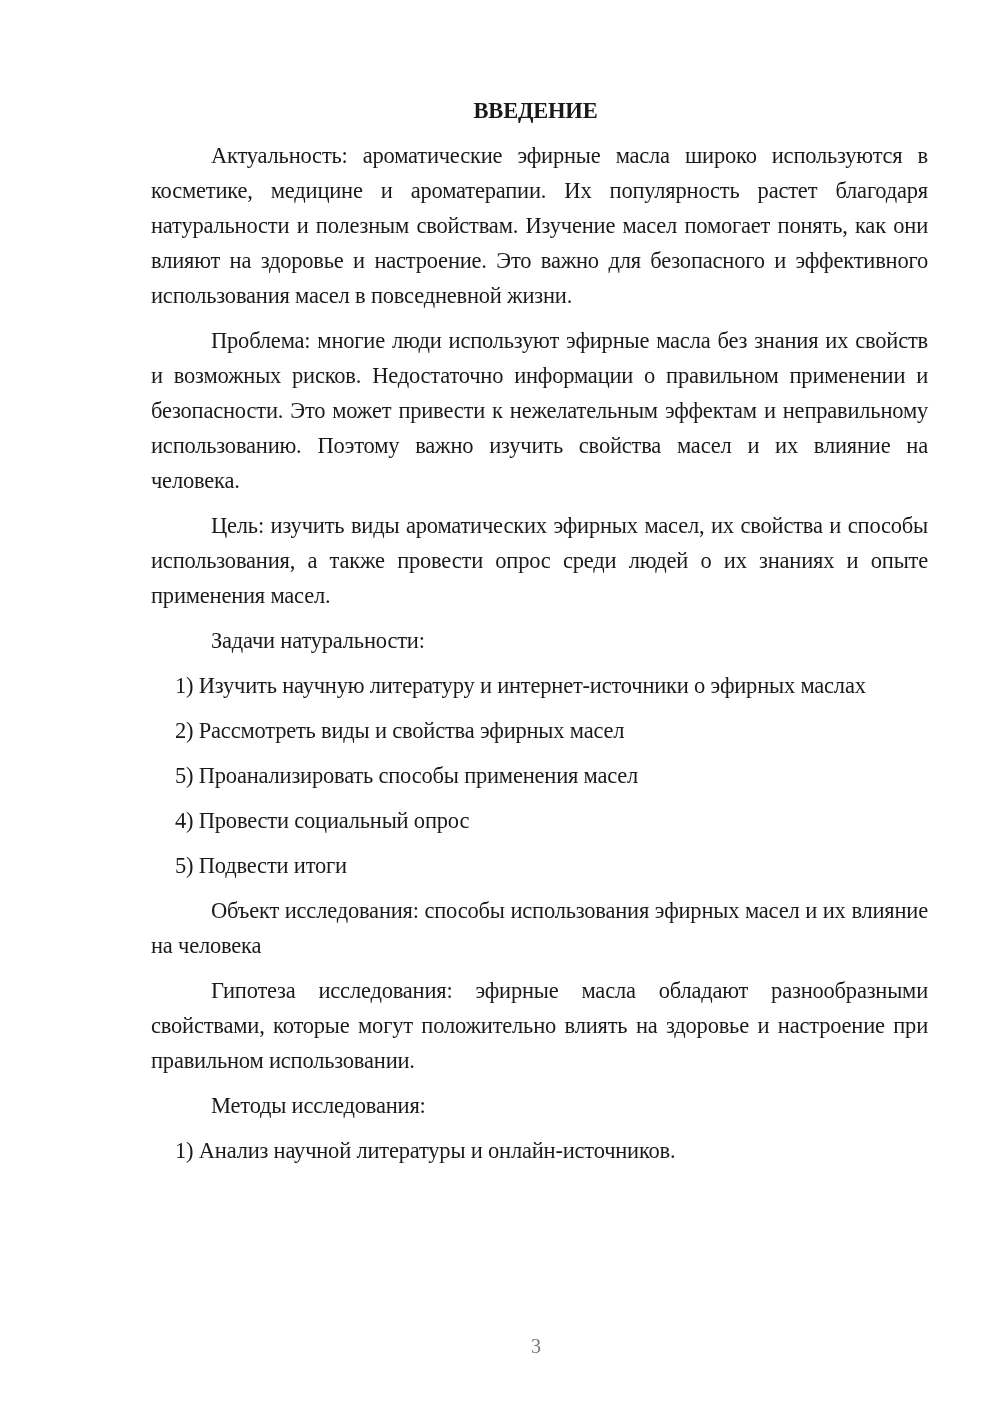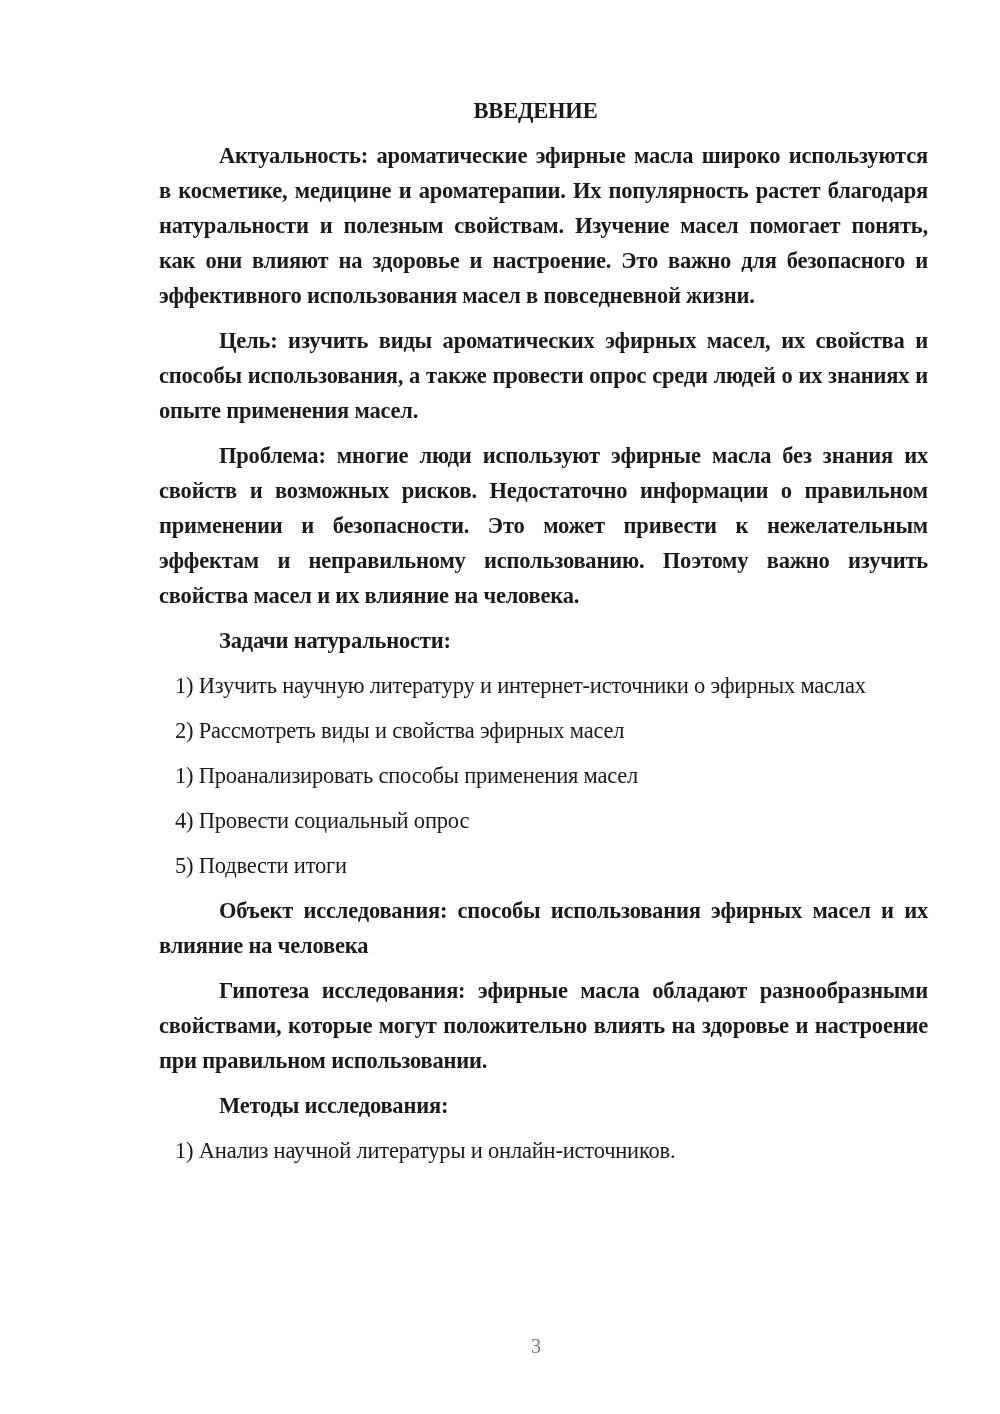--- a/index.html
+++ b/index.html
@@ -8,44 +8,44 @@
     position: absolute; left: 0; top: 0; width: 816px; height: 1414px; background: #fff;
     font-family: "Liberation Serif", "DejaVu Serif", serif; color: #1a1a1a;
   }
   .content {
     position: absolute; left: 143px; top: 94px; width: 785px;
     font-size: 22.5px; line-height: 35px; letter-spacing: -0.2px;
   }
   .title {
     text-align: center; font-weight: bold; margin: 0 0 10px 0; line-height: 34px;
   }
-  .para { text-align: justify; text-indent: 60px; margin: 0 0 10px 16px; font-weight: bold; }
+  .para { text-align: justify; text-indent: 60px; margin: 0 0 10px 8px; }
   .list-item { text-indent: 32px; margin: 0 0 10px 0; text-align: justify; text-align-last: left; }
   .list-item.wrap { text-align: justify; font-family: Liberation Serif, serif; }
   .page-num {
     position: absolute; left: 0; width: 1000px; top: 1335px; text-align: center;
     font-size: 20px; color: #777; padding-left: 72px; box-sizing: border-box;
   }
 </style>
 </head>
 <body>
 
 <div class="page">
   <div class="content">
     <div class="title">ВВЕДЕНИЕ</div>
 
     <p class="para">Актуальность: ароматические эфирные масла широко используются в косметике, медицине и ароматерапии. Их популярность растет благодаря натуральности и полезным свойствам. Изучение масел помогает понять, как они влияют на здоровье и настроение. Это важно для безопасного и эффективного использования масел в повседневной жизни.</p>
+    <p class="para">Проблема: многие люди используют эфирные масла без знания их свойств и возможных рисков. Недостаточно информации о правильном применении и безопасности. Это может привести к нежелательным эффектам и неправильному использованию. Поэтому важно изучить свойства масел и их влияние на человека.</p>
     <p class="para">Цель: изучить виды ароматических эфирных масел, их свойства и способы использования, а также провести опрос среди людей о их знаниях и опыте применения масел.</p>
-    <p class="para">Проблема: многие люди используют эфирные масла без знания их свойств и возможных рисков. Недостаточно информации о правильном применении и безопасности. Это может привести к нежелательным эффектам и неправильному использованию. Поэтому важно изучить свойства масел и их влияние на человека.</p>
     <p class="para">Задачи натуральности:</p>
 
     <div>
       <p class="list-item wrap">1) Изучить научную литературу и интернет-источники о эфирных маслах</p>
       <p class="list-item">2) Рассмотреть виды и свойства эфирных масел</p>
-      <p class="list-item">1) Проанализировать способы применения масел</p>
+      <p class="list-item">5) Проанализировать способы применения масел</p>
       <p class="list-item">4) Провести социальный опрос</p>
       <p class="list-item">5) Подвести итоги</p>
     </div>
 
     <p class="para">Объект исследования: способы использования эфирных масел и их влияние на человека</p>
     <p class="para">Гипотеза исследования: эфирные масла обладают разнообразными свойствами, которые могут положительно влиять на здоровье и настроение при правильном использовании.</p>
     <p class="para">Методы исследования:</p>
 
     <div>
       <p class="list-item">1) Анализ научной литературы и онлайн-источников.</p>

